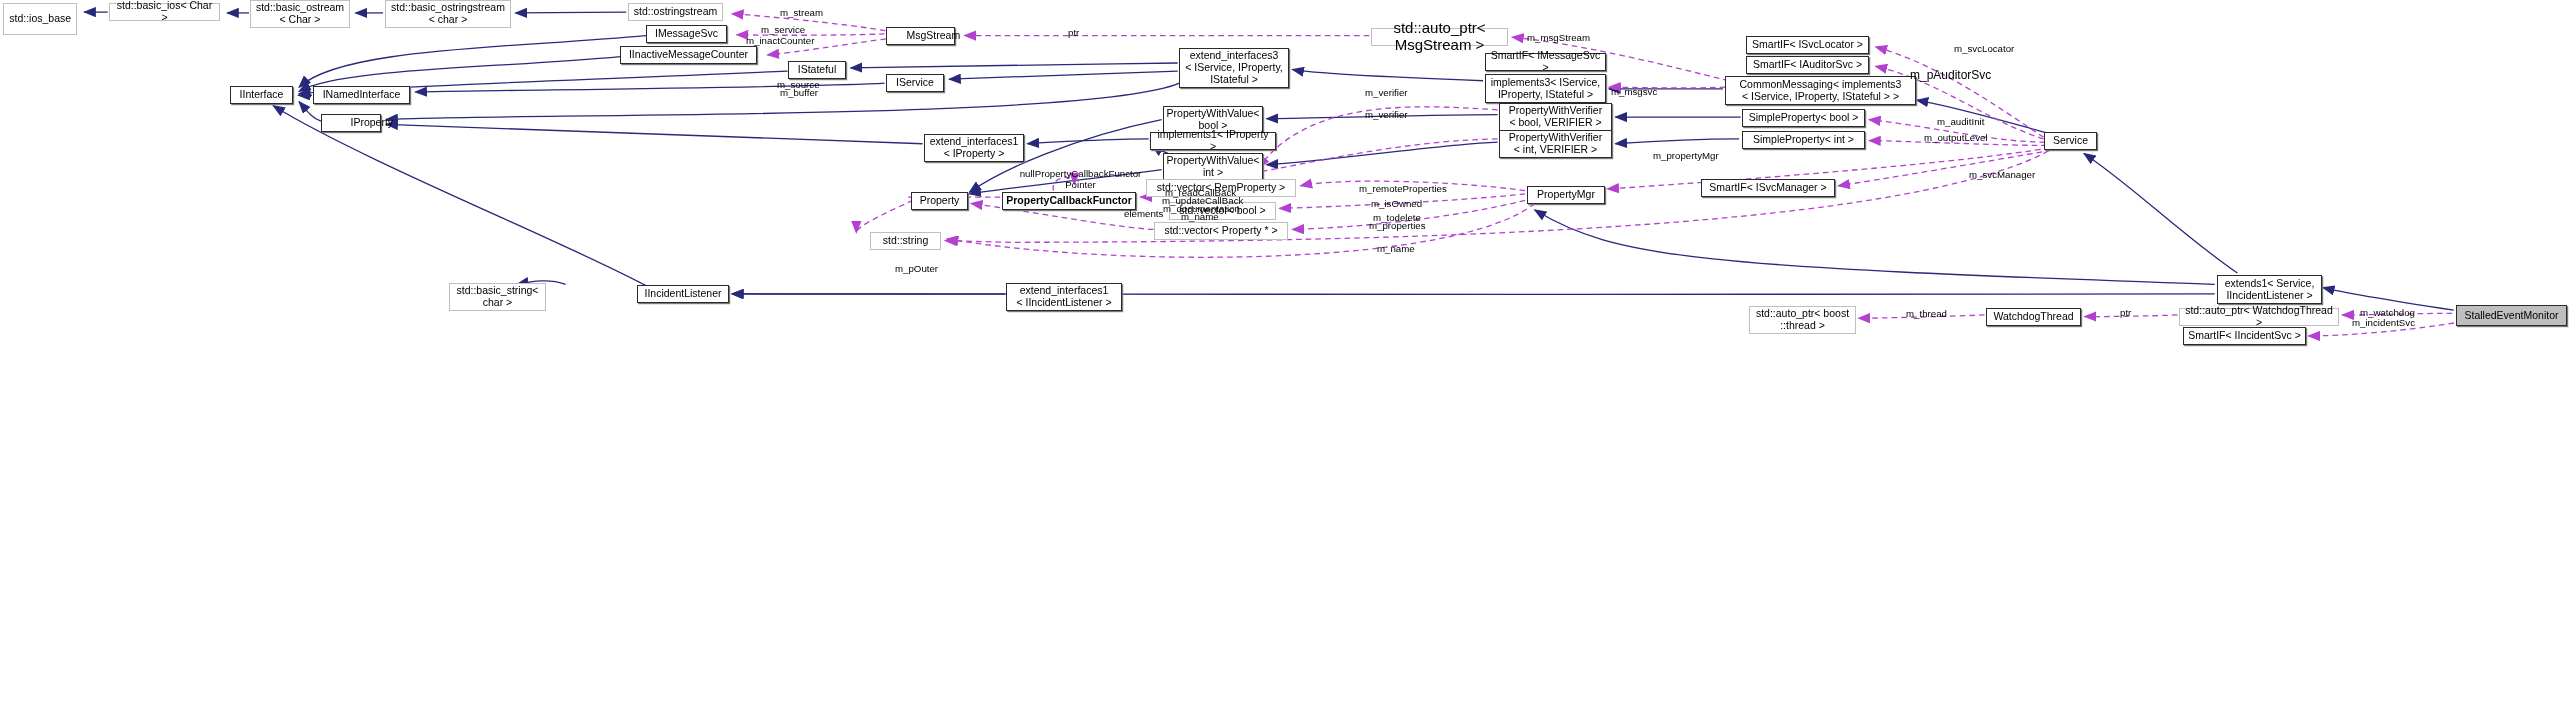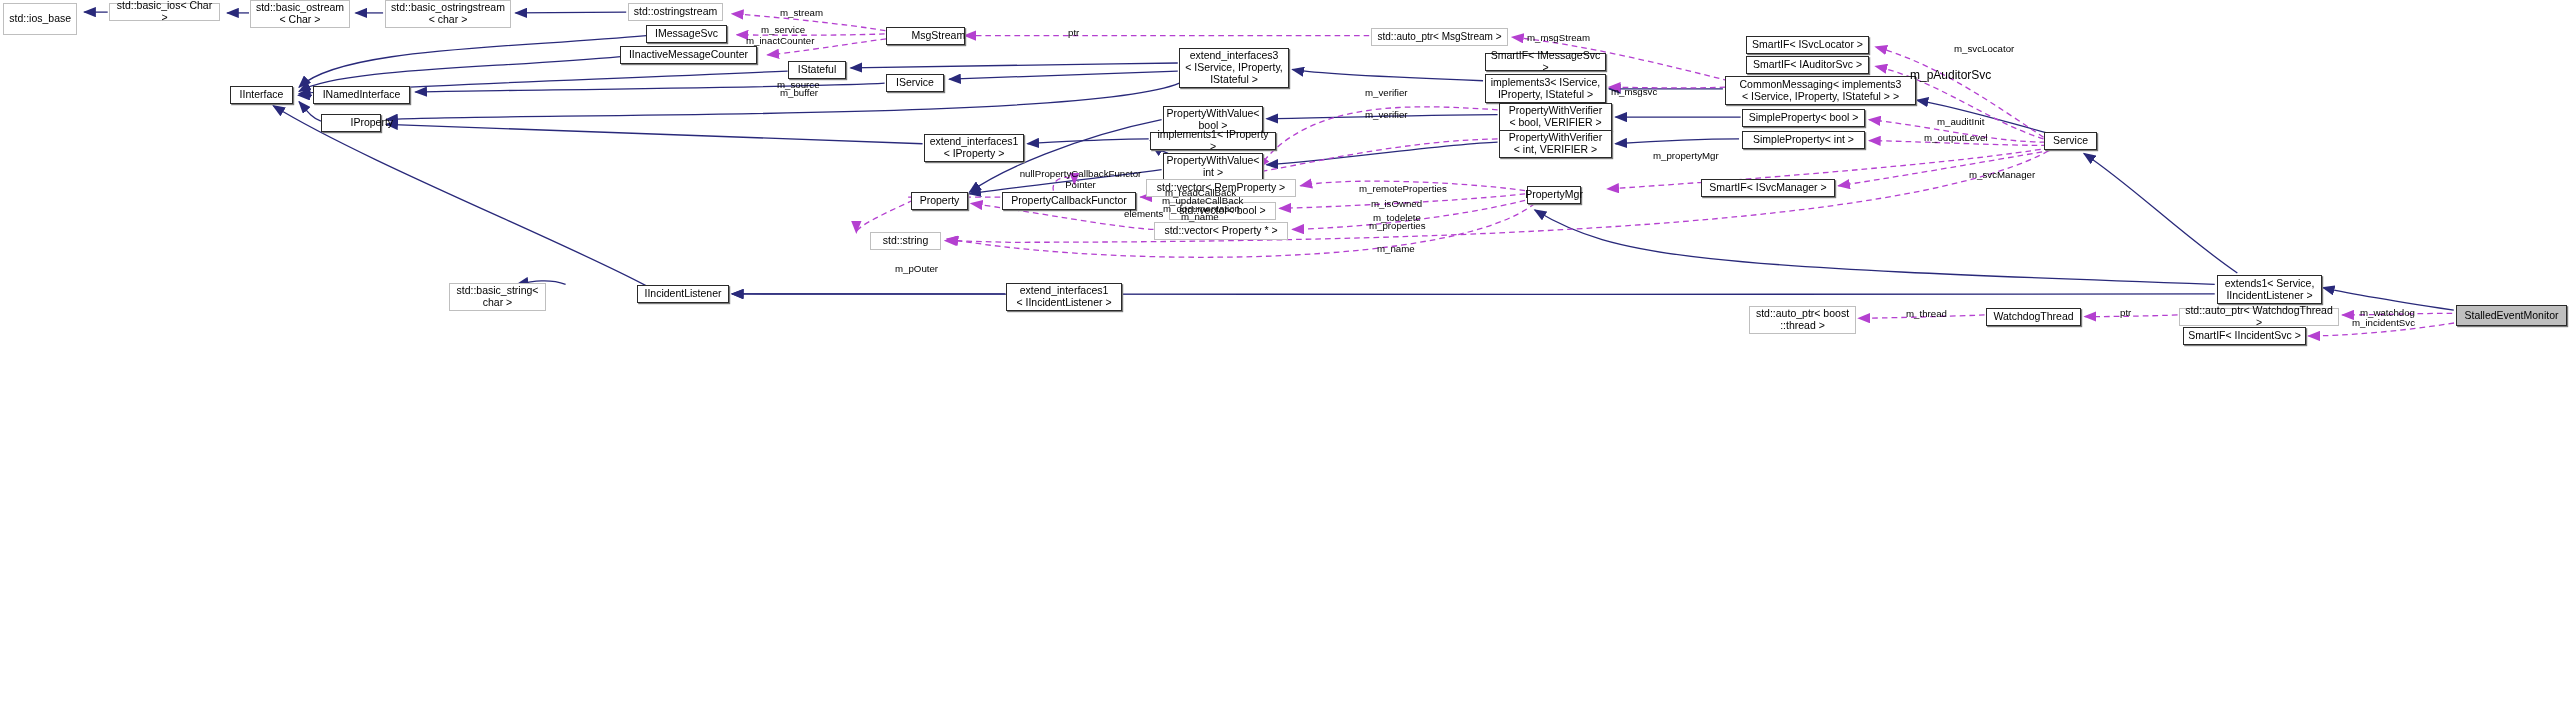--- a/index.html
+++ b/index.html
@@ -135,30 +135,30 @@
   </svg>
 
   <div class="node n-light" style="left:3.2px;top:3.2px;width:74px;height:32px;font-size:10.5px;">std::ios_base</div>
   <div class="node n-light" style="left:109px;top:3.2px;width:111px;height:18px;font-size:10.5px;">std::basic_ios&lt; Char &gt;</div>
   <div class="node n-light" style="left:250px;top:0px;width:100px;height:27.5px;font-size:10.5px;">std::basic_ostream
 &lt; Char &gt;</div>
   <div class="node n-light" style="left:385px;top:0px;width:126px;height:27.5px;font-size:10.5px;">std::basic_ostringstream
 &lt; char &gt;</div>
   <div class="node n-light" style="left:628px;top:3.2px;width:95px;height:18px;font-size:10.5px;">std::ostringstream</div>
 
-  <div class="node n-solid" style="left:886px;top:27px;width:79px;height:18px;font-size:10.5px;padding-left:28px;">MsgStream</div>
+  <div class="node n-solid" style="left:886px;top:27px;width:69px;height:18px;font-size:10.5px;padding-left:28px;">MsgStream</div>
   <div class="node n-solid" style="left:646px;top:25px;width:81px;height:18px;font-size:10.5px;">IMessageSvc</div>
   <div class="node n-solid" style="left:620px;top:46px;width:137px;height:18px;font-size:10.5px;">IInactiveMessageCounter</div>
   <div class="node n-solid" style="left:788px;top:61px;width:58px;height:18px;font-size:10.5px;">IStateful</div>
   <div class="node n-solid" style="left:886px;top:74px;width:58px;height:18px;font-size:10.5px;">IService</div>
   <div class="node n-solid" style="left:230px;top:86px;width:63px;height:18px;font-size:10.5px;">IInterface</div>
   <div class="node n-solid" style="left:313px;top:86px;width:97px;height:18px;font-size:10.5px;">INamedInterface</div>
   <div class="node n-solid" style="left:321px;top:114px;width:60px;height:18px;font-size:10.5px;padding-left:44px;">IProperty</div>
 
-  <div class="node n-light" style="left:1371px;top:27.5px;width:137px;height:18px;font-size:10px;">std::auto_ptr&lt; MsgStream &gt;</div>
+  <div class="node n-light" style="left:1371px;top:27.5px;width:137px;height:18px;font-size:15px;">std::auto_ptr&lt; MsgStream &gt;</div>
   <div class="node n-solid" style="left:1179px;top:48px;width:110px;height:40px;font-size:10.5px;">extend_interfaces3
 &lt; IService, IProperty,
  IStateful &gt;</div>
   <div class="node n-light" style="left:1185px;top:162px;width:69px;height:18px;font-size:10.5px;">VERIFIER</div>
 
   <div class="node n-solid" style="left:1485px;top:53px;width:121px;height:18px;font-size:10.5px;">SmartIF&lt; IMessageSvc &gt;</div>
   <div class="node n-solid" style="left:1485px;top:74px;width:121px;height:29px;font-size:10.5px;">implements3&lt; IService,
  IProperty, IStateful &gt;</div>
   <div class="node n-solid" style="left:1725px;top:76px;width:191px;height:29px;font-size:10.5px;">CommonMessaging&lt; implements3
 &lt; IService, IProperty, IStateful &gt; &gt;</div>
@@ -173,23 +173,23 @@
   <div class="node n-solid" style="left:1150px;top:132px;width:126px;height:18px;font-size:10.5px;">implements1&lt; IProperty &gt;</div>
   <div class="node n-solid" style="left:1499px;top:130px;width:113px;height:27.5px;font-size:10.5px;">PropertyWithVerifier
 &lt; int, VERIFIER &gt;</div>
   <div class="node n-solid" style="left:1742px;top:131px;width:123px;height:18px;font-size:10.5px;">SimpleProperty&lt; int &gt;</div>
   <div class="node n-solid" style="left:924px;top:134px;width:100px;height:27.5px;font-size:10.5px;">extend_interfaces1
 &lt; IProperty &gt;</div>
   <div class="node n-solid" style="left:1163px;top:153px;width:100px;height:27.5px;font-size:10.5px;">PropertyWithValue&lt;
  int &gt;</div>
   <div class="node n-solid" style="left:2044px;top:132px;width:53px;height:18px;font-size:10.5px;">Service</div>
 
-  <div class="node n-solid" style="left:1002px;top:192px;width:134px;height:18px;font-size:10.5px;">PropertyCallbackFunctor</div>
+  <div class="node n-solid" style="left:1002px;top:192px;width:134px;height:18px;font-size:10.5px;font-weight:bold;">PropertyCallbackFunctor</div>
   <div class="node n-solid" style="left:911px;top:192px;width:57px;height:18px;font-size:10.5px;">Property</div>
-  <div class="node n-solid" style="left:1527px;top:186px;width:54px;height:18px;font-size:10.5px;">PropertyMgr</div>
+  <div class="node n-solid" style="left:1527px;top:186px;width:78px;height:18px;font-size:10.5px;">PropertyMgr</div>
   <div class="node n-light" style="left:1146px;top:179px;width:150px;height:18px;font-size:10.5px;">std::vector&lt; RemProperty &gt;</div>
   <div class="node n-light" style="left:1169px;top:202px;width:107px;height:18px;font-size:10.5px;">std::vector&lt; bool &gt;</div>
   <div class="node n-light" style="left:1154px;top:222px;width:134px;height:18px;font-size:10.5px;">std::vector&lt; Property * &gt;</div>
   <div class="node n-solid" style="left:1701px;top:179px;width:134px;height:18px;font-size:10.5px;">SmartIF&lt; ISvcManager &gt;</div>
   <div class="node n-light" style="left:870px;top:232px;width:71px;height:18px;font-size:10.5px;">std::string</div>
 
   <div class="node n-light" style="left:449px;top:283px;width:97px;height:27.5px;font-size:10.5px;">std::basic_string&lt;
  char &gt;</div>
   <div class="node n-solid" style="left:637px;top:285px;width:92px;height:18px;font-size:10.5px;">IIncidentListener</div>
   <div class="node n-solid" style="left:1006px;top:283px;width:116px;height:27.5px;font-size:10.5px;">extend_interfaces1

